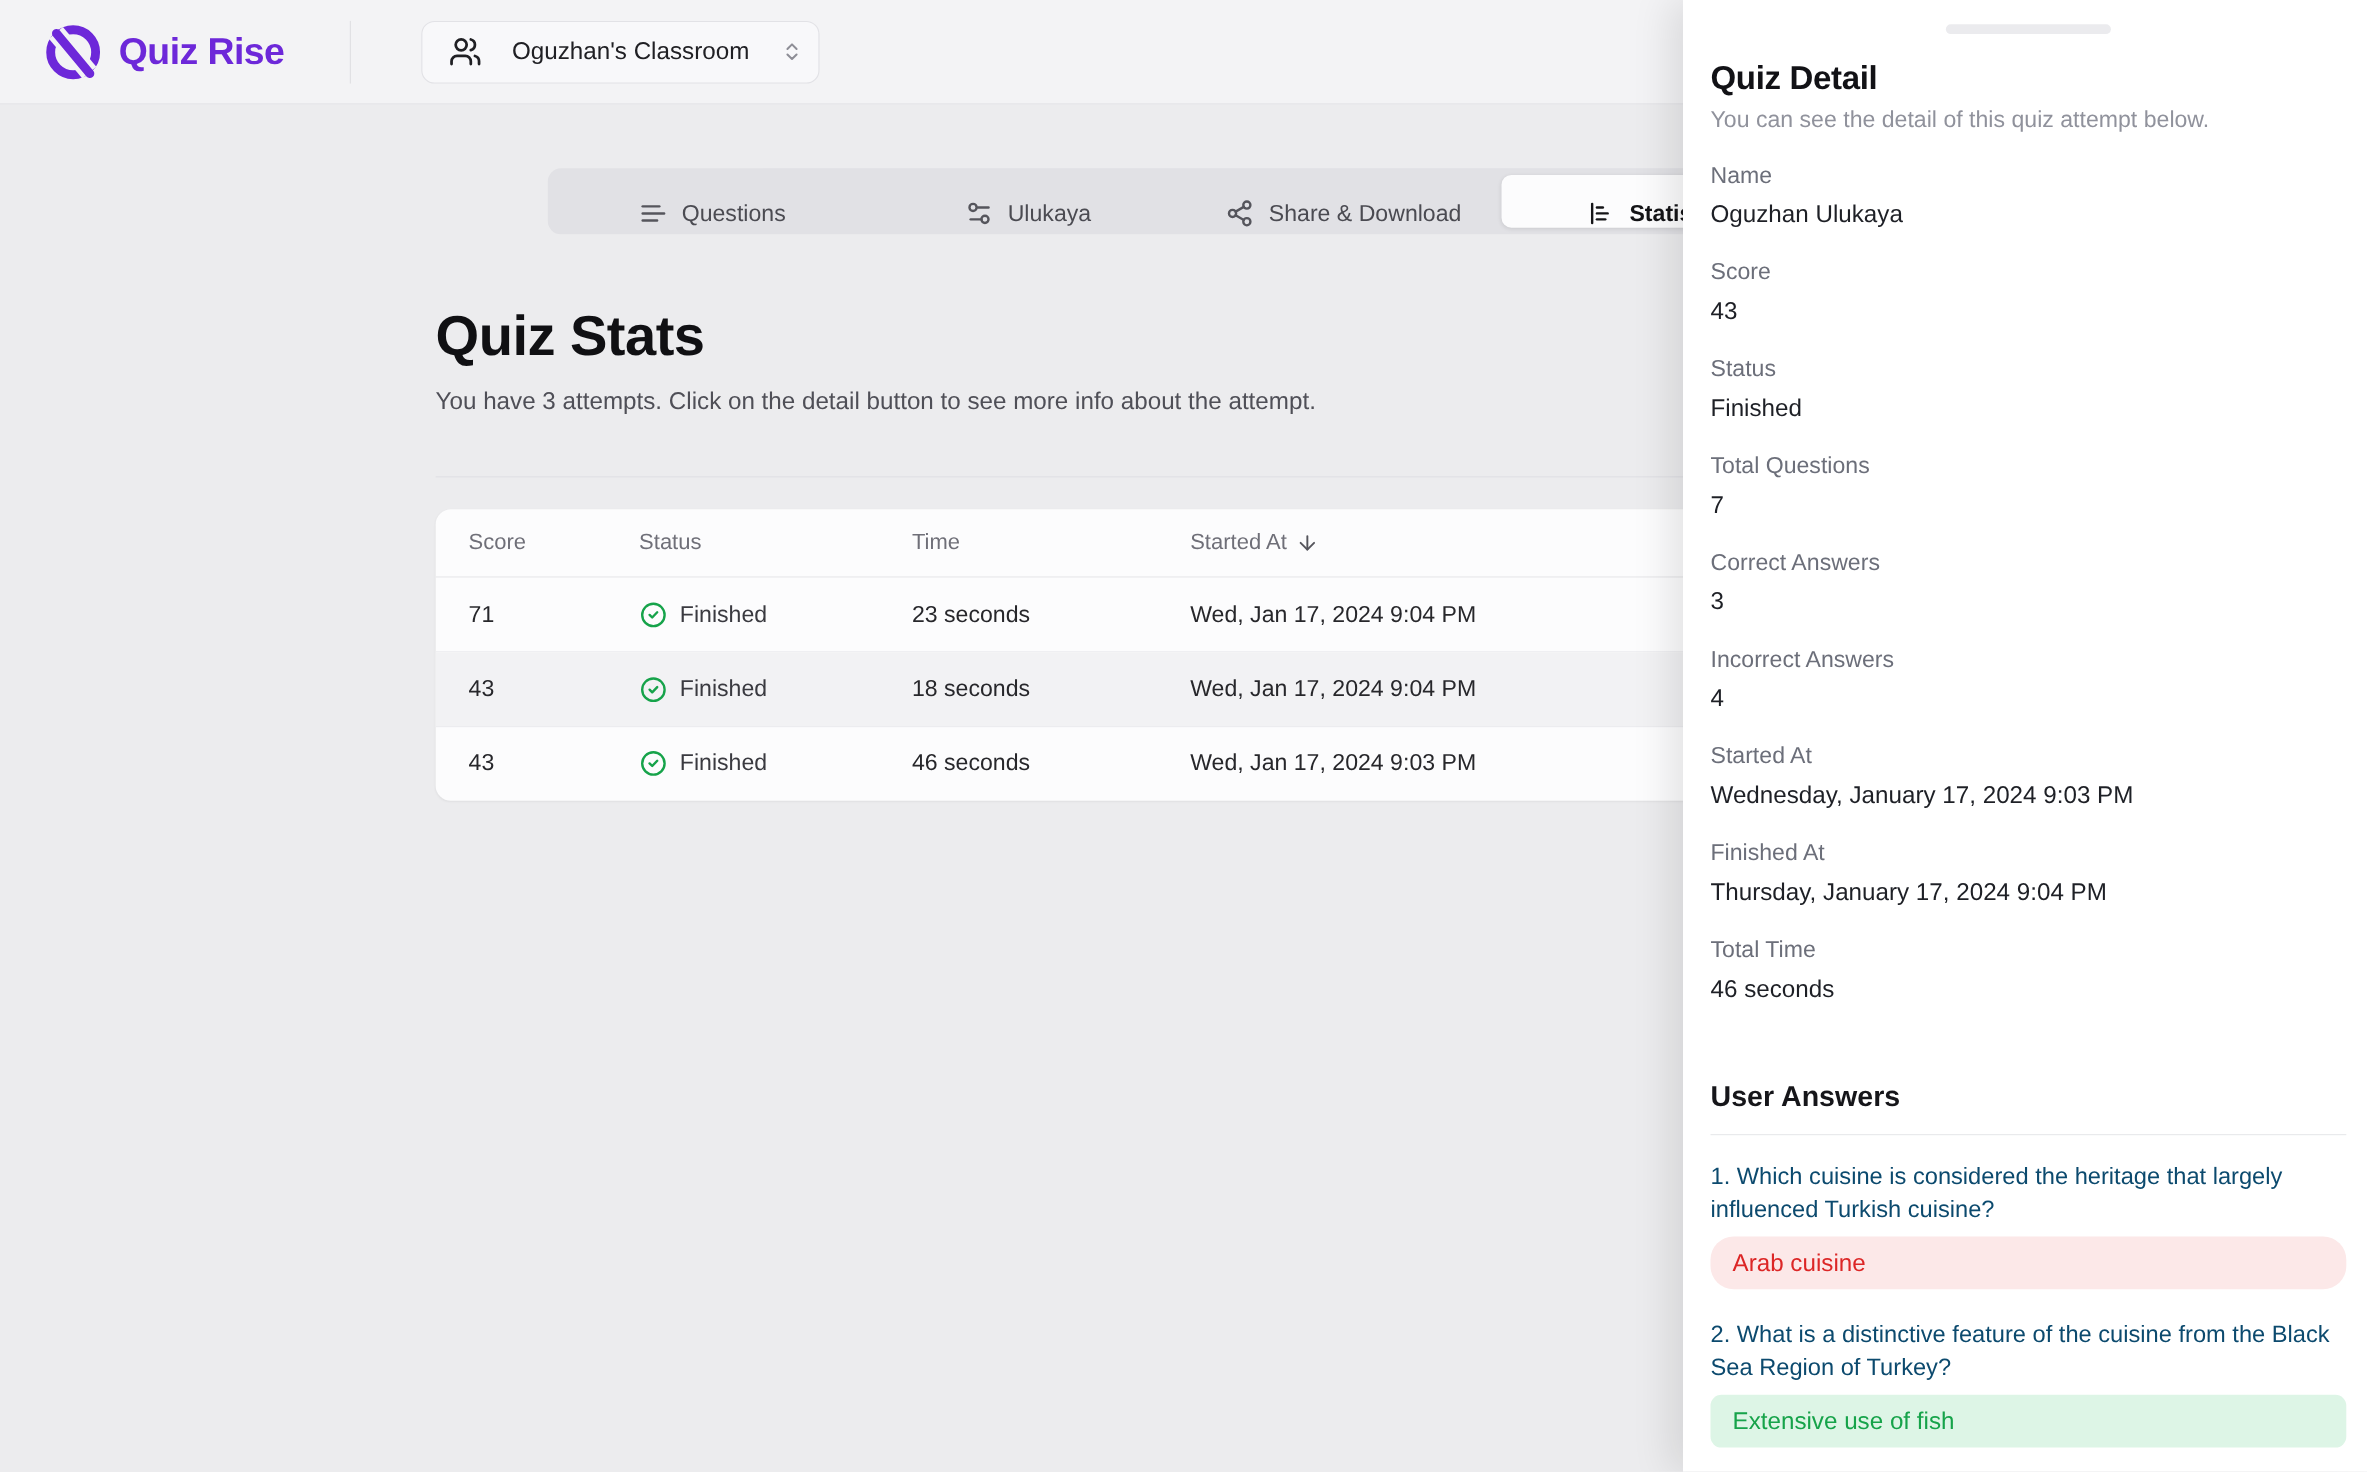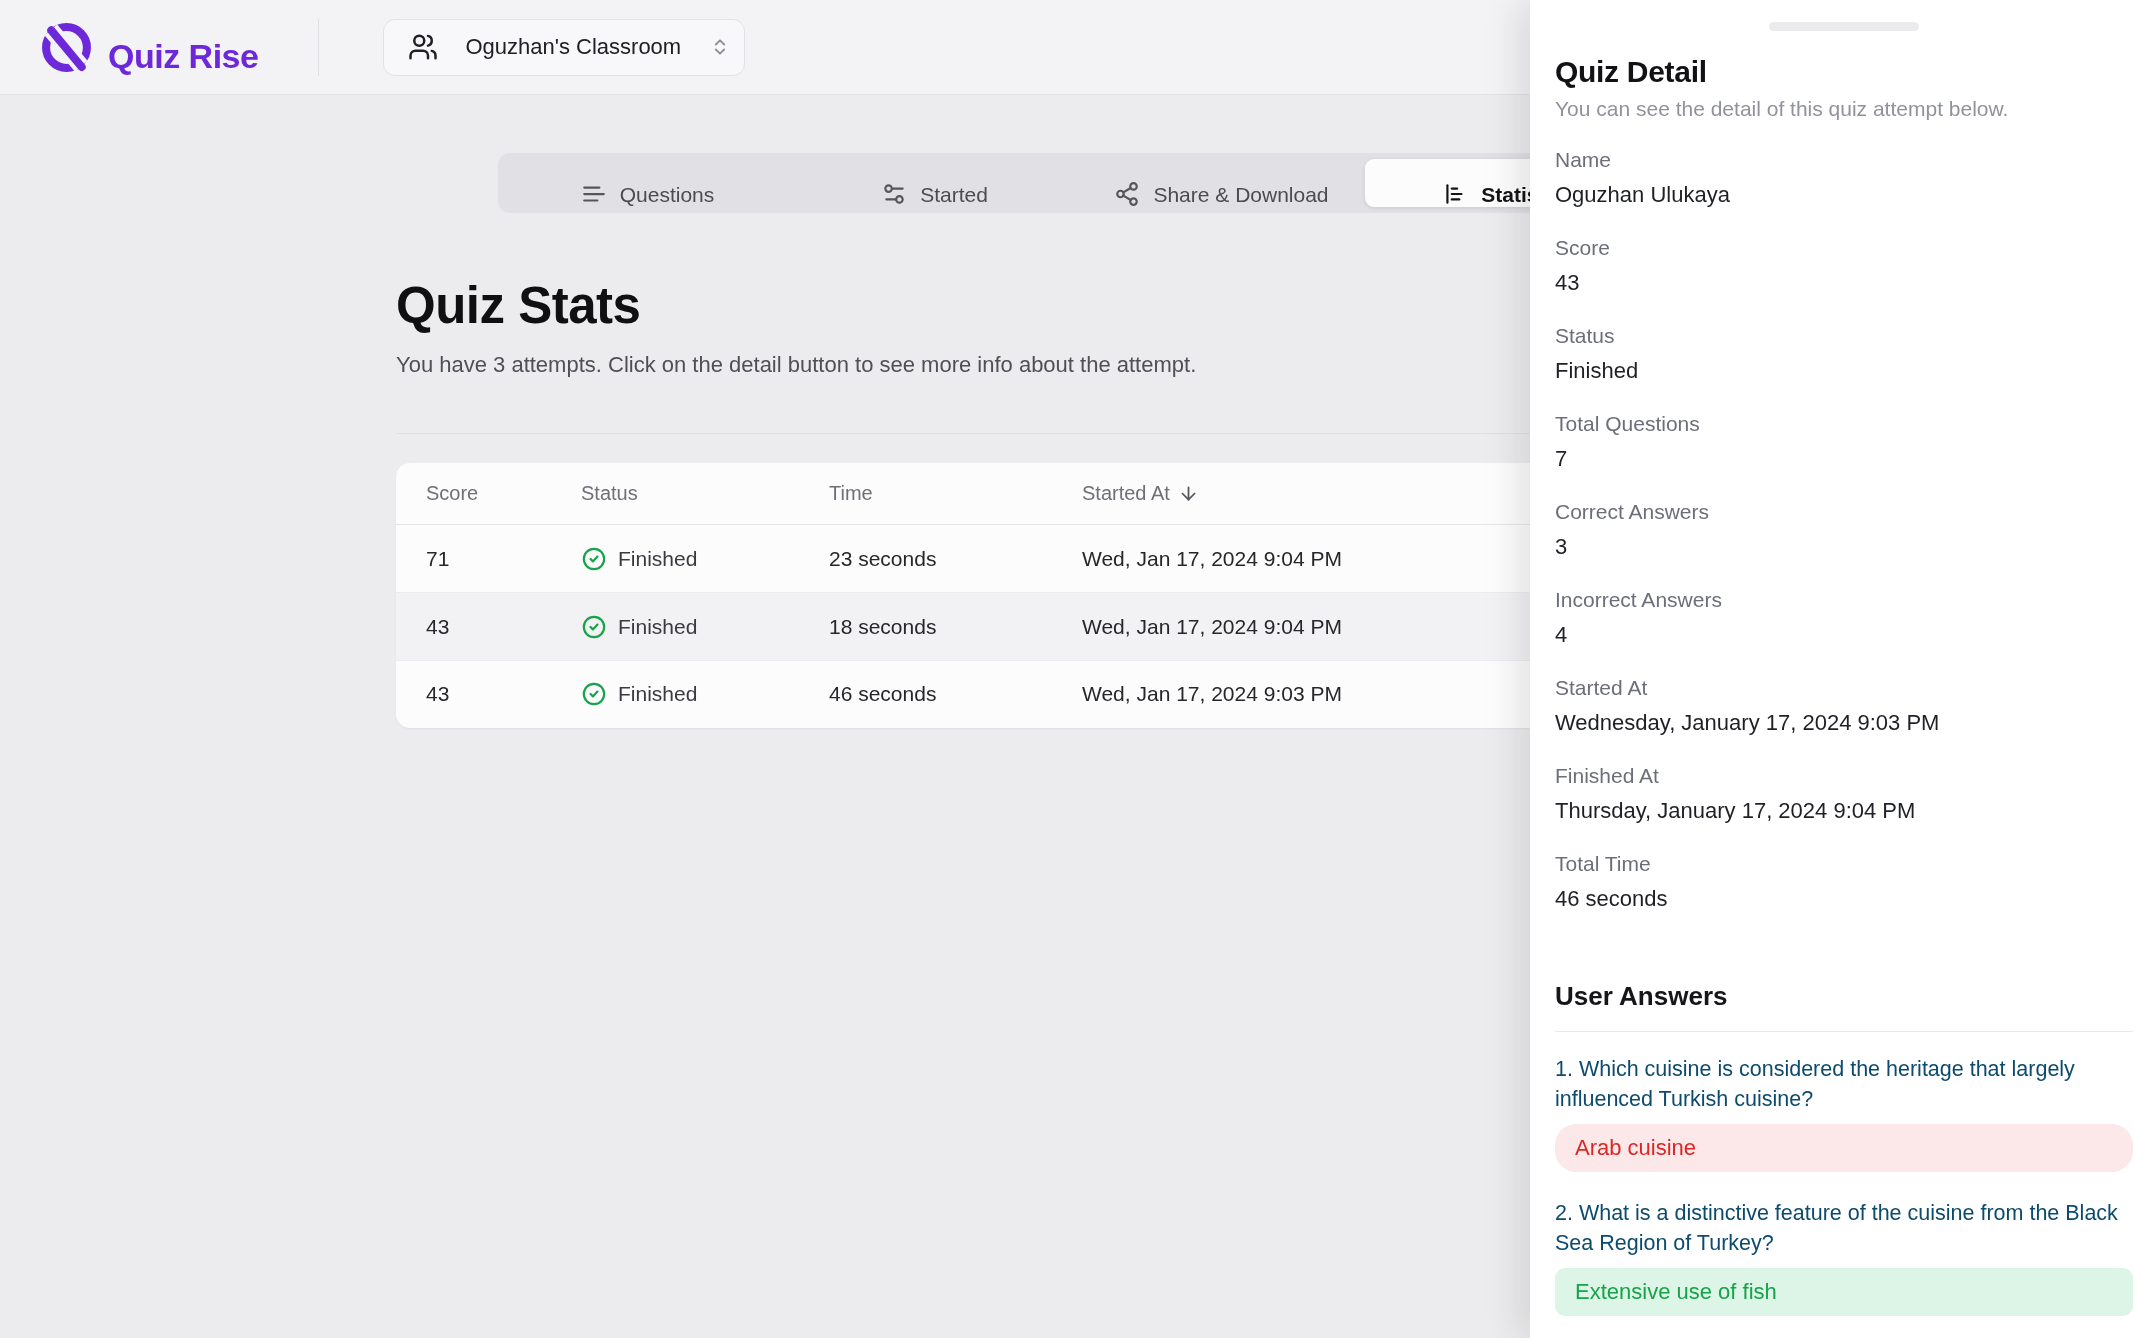--- a/index.html
+++ b/index.html
@@ -15,21 +15,21 @@
 
   
   .header {
     position: absolute; top: 0; left: 0; right: 0; height: 95px;
     background: #f3f3f5;
     border-bottom: 1px solid #e2e2e5;
     display: flex; align-items: center;
     padding: 0 0 0 38px;
     z-index: 1;
   }
-  .logo { display: flex; align-items: flex-end; gap: 13px; cursor: pointer; }
+  .logo { display: flex; align-items: center; gap: 13px; cursor: pointer; }
   .logo-text {
     font-size: 34px; font-weight: 800; letter-spacing: -0.5px;
     color: var(--brand);
   }
   .header-vdivider { width: 1px; height: 57px; background: #dfdfe3; margin-left: 60px; }
   .classroom-btn {
     margin-left: 64px;
     height: 57px;
     padding: 0 14px 0 24px;
     background: #f8f8fa;
@@ -191,21 +191,21 @@
   </div>
   <div class="tab">
     <span class="tab-icon">
       <svg width="26" height="26" viewBox="0 0 24 24" fill="none" stroke="currentColor" stroke-width="2" stroke-linecap="round">
         <path d="M20 7h-9"></path>
           <path d="M14 17H5"></path>
         <circle cx="17" cy="17" r="3"></circle>
           <circle cx="7" cy="7" r="3"></circle>
       </svg>
     </span>
-    <span>Started</span>
+    <span>Ulukaya</span>
   </div>
   <div class="tab">
     <span class="tab-icon">
       <svg width="26" height="26" viewBox="0 0 24 24" fill="none" stroke="currentColor" stroke-width="2" stroke-linecap="round">
         <circle cx="18" cy="5" r="3"></circle>
           <circle cx="6" cy="12" r="3"></circle>
           <circle cx="18" cy="19" r="3"></circle>
         <line x1="8.59" y1="13.51" x2="15.42" y2="17.49"></line>
         <line x1="15.41" y1="6.51" x2="8.59" y2="10.49"></line>
       </svg>

